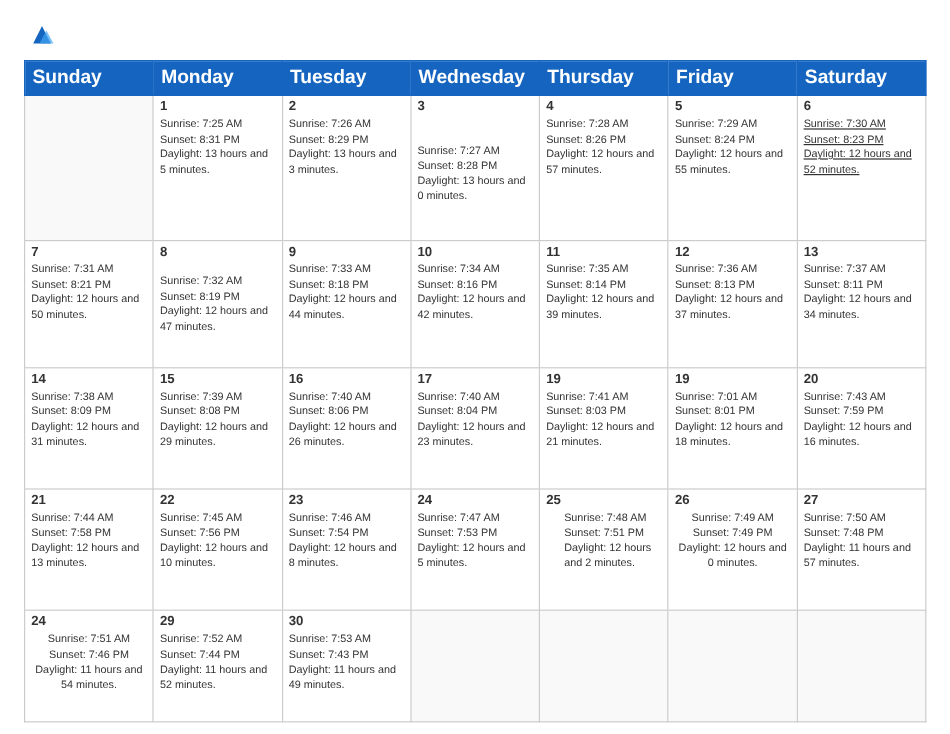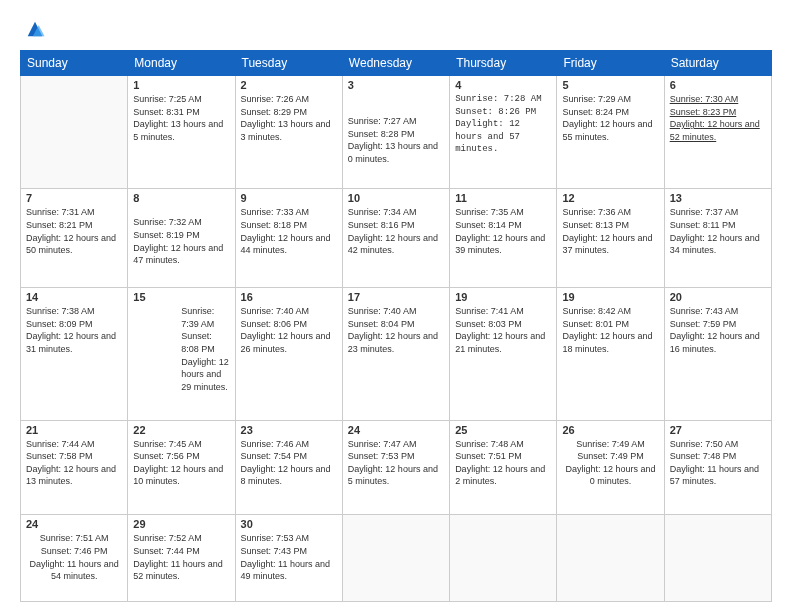--- a/index.html
+++ b/index.html
@@ -60,22 +60,22 @@
       color: #555;
     }
     .calendar {
       width: 100%;
       border-collapse: collapse;
       flex: 1;
     }
     .calendar th {
       background-color: #1565c0;
       color: #fff;
-      font-size: 12px;
-      font-weight: normal;
+      font-size: 16px;
+      font-weight: bold;
       padding: 5px 6px;
       text-align: left;
       border: 1px solid #1565c0;
     }
     .calendar td {
       border: 1px solid #ccc;
       vertical-align: top;
       padding: 3px 5px;
       font-size: 9.5px;
       color: #333;
@@ -150,21 +150,21 @@
 Daylight: 13 hours and 3 minutes.</div>
           </td>
           <td>
             <span class="day-num">3</span>
             <div class="day-info" style="white-space: pre-line; margin-top: 24px;">Sunrise: 7:27 AM
 Sunset: 8:28 PM
 Daylight: 13 hours and 0 minutes.</div>
           </td>
           <td>
             <span class="day-num">4</span>
-            <div class="day-info" style="white-space: pre-line; font-family: Liberation Mono, monospace;">Sunrise: 7:28 AM
+            <div class="day-info" style="white-space: pre-line;">Sunrise: 7:28 AM
 Sunset: 8:26 PM
 Daylight: 12 hours and 57 minutes.</div>
           </td>
           <td>
             <span class="day-num">5</span>
             <div class="day-info" style="white-space: pre-line;">Sunrise: 7:29 AM
 Sunset: 8:24 PM
 Daylight: 12 hours and 55 minutes.</div>
           </td>
           <td>
@@ -220,21 +220,21 @@
         </tr>
         <tr>
           <td>
             <span class="day-num">14</span>
             <div class="day-info" style="white-space: pre-line;">Sunrise: 7:38 AM
 Sunset: 8:09 PM
 Daylight: 12 hours and 31 minutes.</div>
           </td>
           <td>
             <span class="day-num">15</span>
-            <div class="day-info" style="white-space: pre-line; margin-left: 48px;">Sunrise: 7:39 AM
+            <div class="day-info" style="white-space: pre-line;">Sunrise: 7:39 AM
 Sunset: 8:08 PM
 Daylight: 12 hours and 29 minutes.</div>
           </td>
           <td>
             <span class="day-num">16</span>
             <div class="day-info" style="white-space: pre-line;">Sunrise: 7:40 AM
 Sunset: 8:06 PM
 Daylight: 12 hours and 26 minutes.</div>
           </td>
           <td>
@@ -244,21 +244,21 @@
 Daylight: 12 hours and 23 minutes.</div>
           </td>
           <td>
             <span class="day-num">19</span>
             <div class="day-info" style="white-space: pre-line;">Sunrise: 7:41 AM
 Sunset: 8:03 PM
 Daylight: 12 hours and 21 minutes.</div>
           </td>
           <td>
             <span class="day-num">19</span>
-            <div class="day-info" style="white-space: pre-line;">Sunrise: 8:42 AM
+            <div class="day-info" style="white-space: pre-line;">Sunrise: 7:01 AM
 Sunset: 8:01 PM
 Daylight: 12 hours and 18 minutes.</div>
           </td>
           <td>
             <span class="day-num">20</span>
             <div class="day-info" style="white-space: pre-line;">Sunrise: 7:43 AM
 Sunset: 7:59 PM
 Daylight: 12 hours and 16 minutes.</div>
           </td>
         </tr>
@@ -282,21 +282,21 @@
 Daylight: 12 hours and 8 minutes.</div>
           </td>
           <td>
             <span class="day-num">24</span>
             <div class="day-info" style="white-space: pre-line;">Sunrise: 7:47 AM
 Sunset: 7:53 PM
 Daylight: 12 hours and 5 minutes.</div>
           </td>
           <td>
             <span class="day-num">25</span>
-            <div class="day-info" style="white-space: pre-line;">Sunrise: 7:48 AM
+            <div class="day-info" style="white-space: pre-line; margin-left: 15px;">Sunrise: 7:48 AM
 Sunset: 7:51 PM
 Daylight: 12 hours and 2 minutes.</div>
           </td>
           <td>
             <span class="day-num">26</span>
             <div class="day-info" style="white-space: pre-line; text-align: center;">Sunrise: 7:49 AM
 Sunset: 7:49 PM
 Daylight: 12 hours and 0 minutes.</div>
           </td>
           <td>

